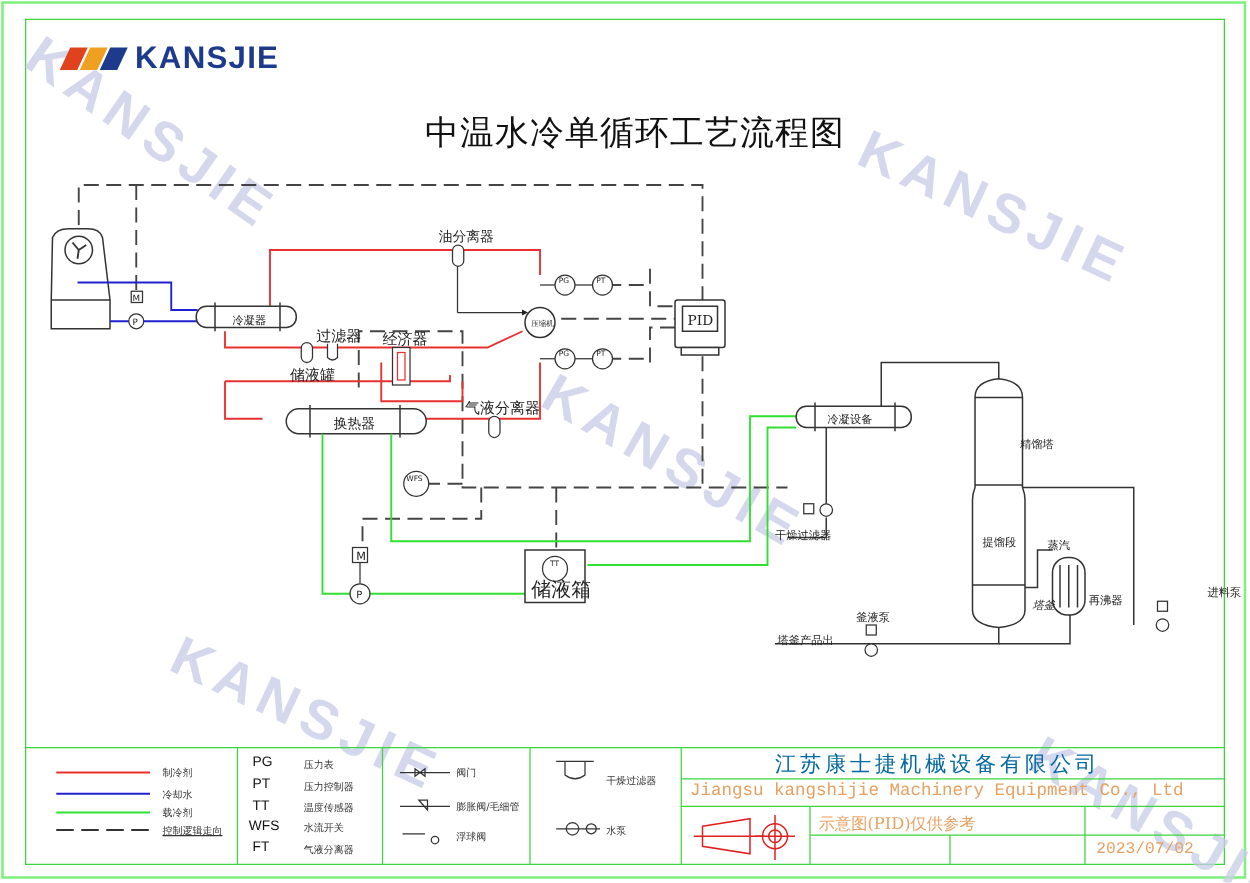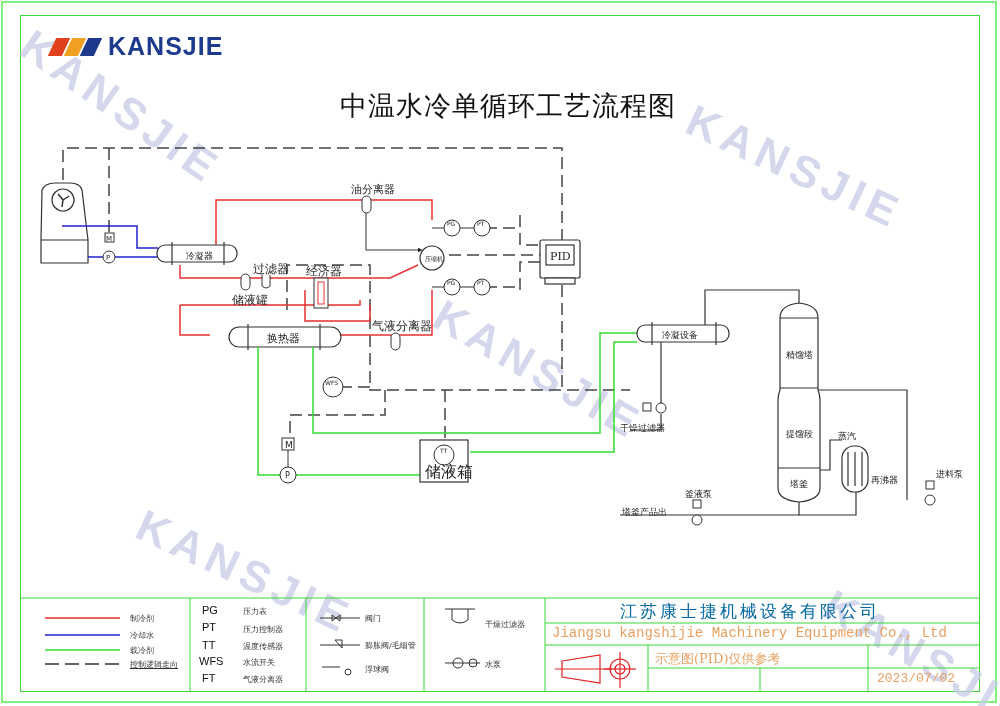--- a/index.html
+++ b/index.html
@@ -259,26 +259,26 @@
 <div class="lbl s9" style="left:186px;top:250px;">冷凝器</div>
 <div class="lbl s12" style="left:232px;top:292px;">储液罐</div>
 <div class="lbl s12" style="left:253px;top:261px;">过滤器</div>
 <div class="lbl s12" style="left:306px;top:263px;">经济器</div>
 <div class="lbl s11" style="left:351px;top:182px;">油分离器</div>
 <div class="lbl s12" style="left:372px;top:318px;">气液分离器</div>
 <div class="lbl s11" style="left:267px;top:331px;">换热器</div>
 <div class="lbl s16" style="left:425px;top:462px;">储液箱</div>
 <div class="lbl s9" style="left:662px;top:329px;">冷凝设备</div>
 <div class="lbl s9" style="left:620px;top:422px;">干燥过滤器</div>
-<div class="lbl s9" style="left:786px;top:349px;text-align:center;">精馏塔</div>
+<div class="lbl s9" style="left:816px;top:349px;text-align:center;">精馏塔</div>
 <div class="lbl s9" style="left:786px;top:428px;">提馏段</div>
-<div class="lbl s9" style="left:790px;top:478px;">塔釜</div>
+<div class="lbl s9" style="left:826px;top:478px;font-style:italic;">塔釜</div>
 <div class="lbl s9" style="left:838px;top:430px;">蒸汽</div>
 <div class="lbl s9" style="left:871px;top:474px;">再沸器</div>
-<div class="lbl s9" style="left:936px;top:468px;">进料泵</div>
+<div class="lbl s9" style="left:966px;top:468px;">进料泵</div>
 <div class="lbl s9" style="left:685px;top:488px;">釜液泵</div>
 <div class="lbl s9" style="left:622px;top:506px;">塔釜产品出</div>
 
 <div class="legend-c" style="left:130px;top:613px;">制冷剂</div>
 <div class="legend-c" style="left:130px;top:630px;">冷却水</div>
 <div class="legend-c" style="left:130px;top:645px;">载冷剂</div>
 <div class="legend-c" style="left:130px;top:659px;text-decoration:underline;">控制逻辑走向</div>
 
 <div class="legend-t" style="left:202px;top:604px;">PG</div>
 <div class="legend-t" style="left:202px;top:621px;">PT</div>

